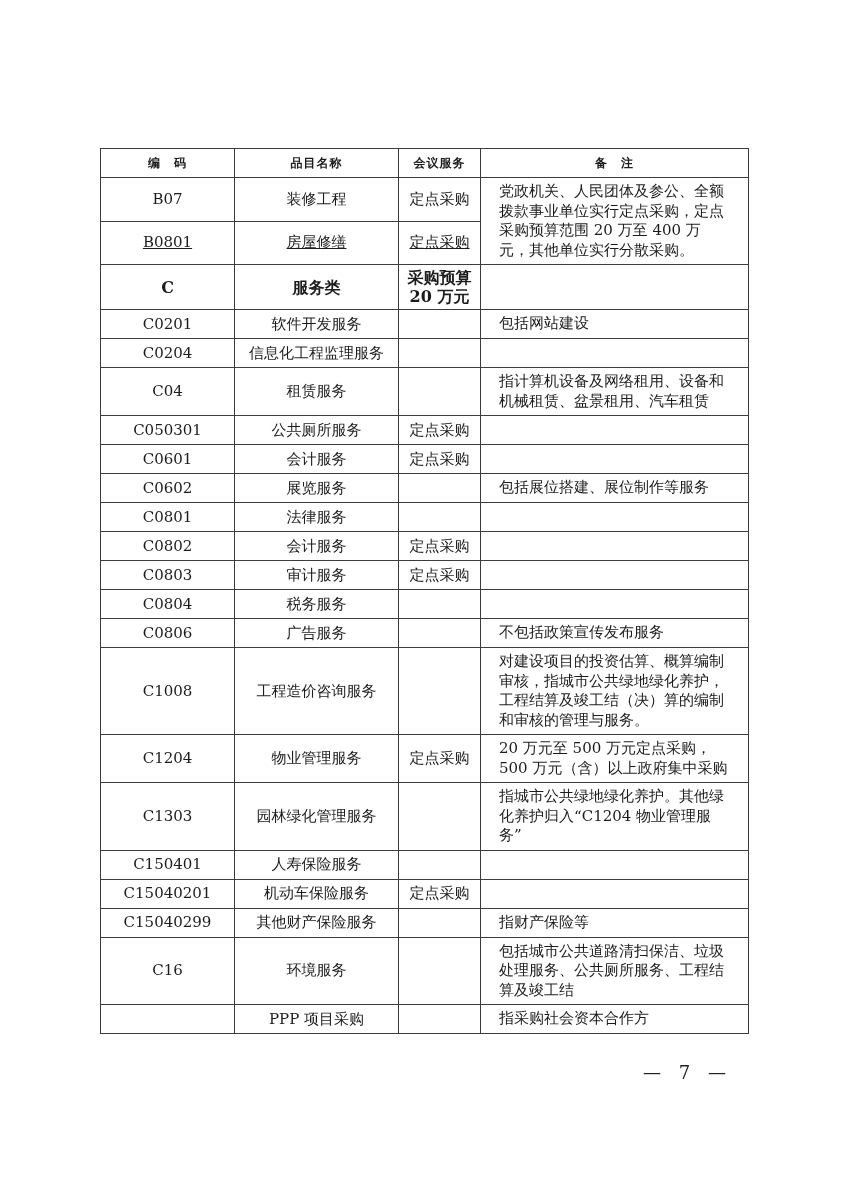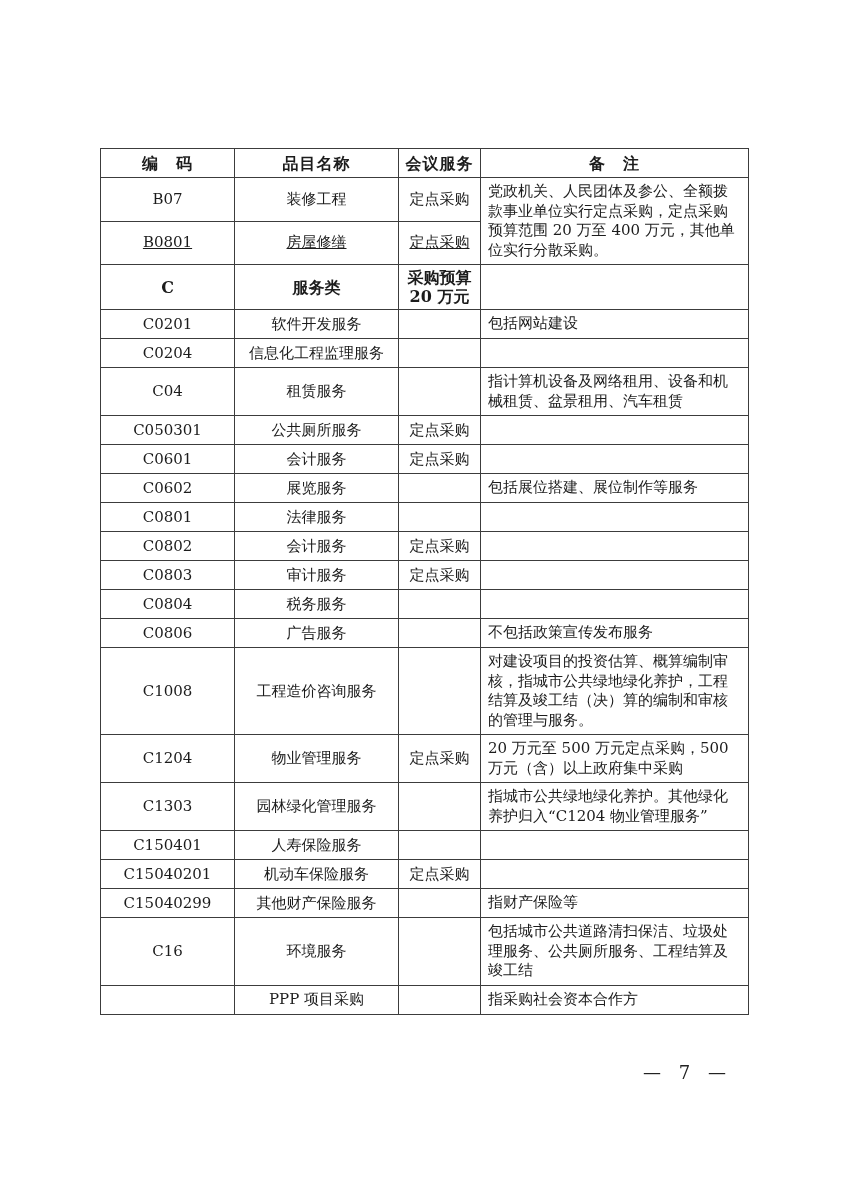--- a/index.html
+++ b/index.html
@@ -27,31 +27,31 @@
   col.c-rem   { width: 268px; }
   .catalog th, .catalog td {
     border: 1.5px solid #3c3c3c;
     font-size: 15px;
     line-height: 19px;
     vertical-align: middle;
     padding: 3px 4px;
   }
   .catalog thead th {
     font-weight: bold;
-    font-size: 16px;
+    font-size: 12px;
     height: 29px;
     text-align: center;
     letter-spacing: 1px;
   }
   .catalog tbody tr { height: 29px; }
   td.code, td.name, td.threshold { text-align: center; }
   td.threshold { white-space: pre-line; }
   td.remark {
     text-align: left;
-    padding: 4px 7px;
+    padding: 4px 18px;
     line-height: 19.5px;
   }
   tr.bold td { font-weight: bold; font-size: 16px; }
   tr.row-tall { height: 44px; }
   tr.row-b0801 { height: 56px; text-decoration: underline; }
   .note {
     position: absolute;
     left: 96px;
     top: 980px;
     width: 661px;

